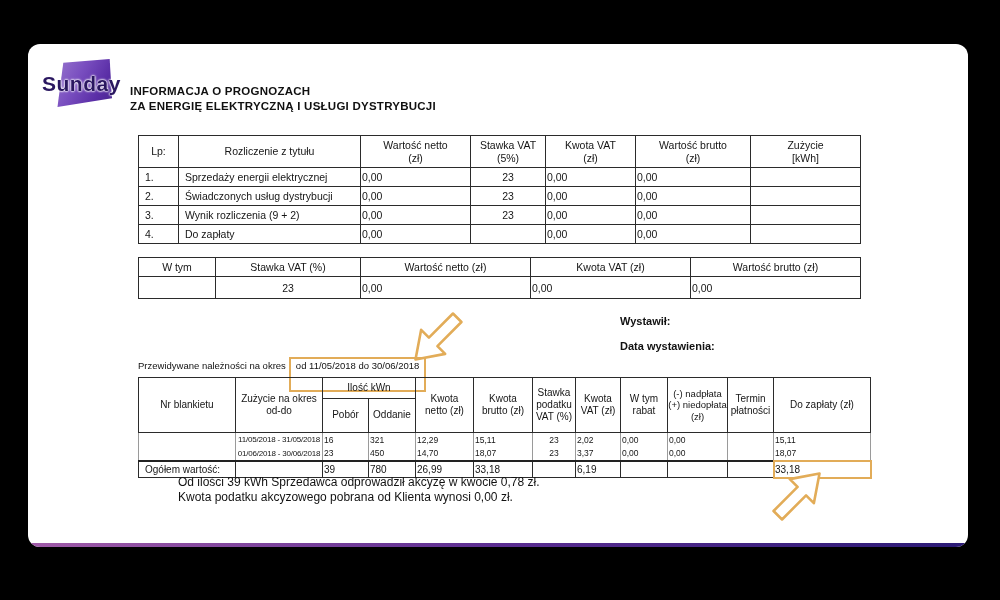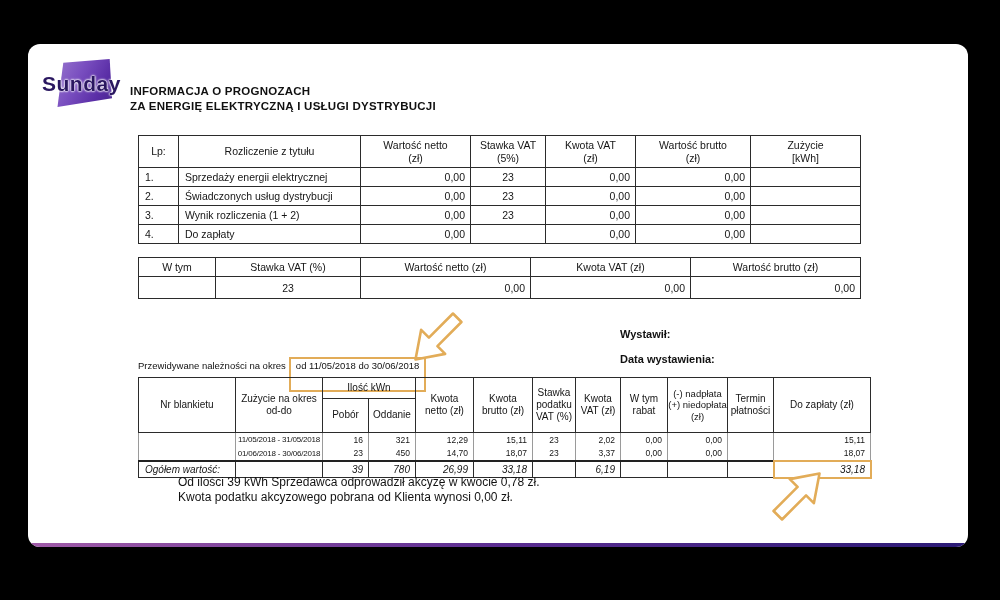--- a/index.html
+++ b/index.html
@@ -34,52 +34,52 @@
     text-shadow:0 0 2px #fff,0 0 2px #fff,0 0 3px #fff;
   }
   
   #doc-title{position:absolute;left:102px;top:40px;font-size:11.5px;font-weight:bold;
     letter-spacing:.25px;line-height:15px;color:#101010;}
   
   table{border-collapse:collapse;table-layout:fixed;font-size:10.5px;color:#151515;}
   th{font-weight:normal;text-align:center;line-height:1.22;}
   .pre{white-space:pre-line;}
   .al{text-align:left;padding-left:6px;}
-  .ar{text-align:right;padding-right:5px;}
+  .ar{padding-right:5px;}
   .ac{text-align:center;}
   
   .t1{position:absolute;left:110px;top:91px;width:722px;}
   .t1 th,.t1 td{border:1px solid #2b2b2b;}
   .t1 thead th{height:32px;padding:2px;}
   .t1 tbody td{height:19px;}
   
   .t2{position:absolute;left:110px;top:213px;width:722px;}
   .t2 th,.t2 td{border:1px solid #2b2b2b;}
   .t2 thead th{height:19px;}
   .t2 tbody td{height:22px;}
   
-  #issued{position:absolute;left:592px;top:284px;font-size:11px;font-weight:bold;line-height:13px;}
+  #issued{position:absolute;left:592px;top:271px;font-size:11px;font-weight:bold;line-height:13px;}
   #issued .line2{margin-top:12px;}
   
   #forecast{position:absolute;left:110px;top:313px;font-size:9.5px;}
   #forecast .period-box{
     display:inline-block;border:2px solid var(--accent);padding:1px 5px 19px;margin-left:3px;
   }
   
   .t3{position:absolute;left:110px;top:333px;width:732px;border:1px solid #222;}
   .t3 thead th{border:1px solid #2b2b2b;font-size:10px;padding:1px 0;}
   .t3 thead tr.sub th{height:34px;}
   .t3 thead tr.main th{height:21px;}
   .t3 tbody tr.dr td{
     height:14px;font-size:8.5px;
     border-left:1px solid #9a9a9a;border-right:1px solid #9a9a9a;
   }
   .t3 tbody tr.dr td.datecell{font-size:8px;letter-spacing:-.2px;}
   .t3 tbody tr.total td{
-    border:1px solid #2b2b2b;border-top:2px solid #222;height:17px;font-size:10px;font-style:italic;
+    border:1px solid #2b2b2b;border-top:2px solid #222;height:17px;font-size:10px;
   }
   .t3 .hl{outline:2px solid var(--accent);outline-offset:-1px;}
   
   #footnotes{position:absolute;left:150px;top:431px;font-size:12px;line-height:14.5px;color:#121212;}
   
   .arrow{position:absolute;width:64px;height:44px;}
   #arrow-1{left:376px;top:273px;transform:rotate(135deg);}
   #arrow-2{left:739px;top:428px;transform:rotate(-45deg);}
   .arrow svg{width:100%;height:100%;}
   .arrow polygon{fill:#fff;stroke:var(--accent);stroke-width:2.6;stroke-linejoin:round;}
@@ -139,21 +139,21 @@
         <td class="al">2.</td>
         <td class="al">Świadczonych usług dystrybucji</td>
         <td class="ar">0,00</td>
         <td class="ac">23</td>
         <td class="ar">0,00</td>
         <td class="ar">0,00</td>
         <td class="ar"></td>
       </tr>
       <tr>
         <td class="al">3.</td>
-        <td class="al">Wynik rozliczenia (1 + 2)</td>
+        <td class="al">Wynik rozliczenia (9 + 2)</td>
         <td class="ar">0,00</td>
         <td class="ac">23</td>
         <td class="ar">0,00</td>
         <td class="ar">0,00</td>
         <td class="ar"></td>
       </tr>
       <tr>
         <td class="al">4.</td>
         <td class="al">Do zapłaty</td>
         <td class="ar">0,00</td>

